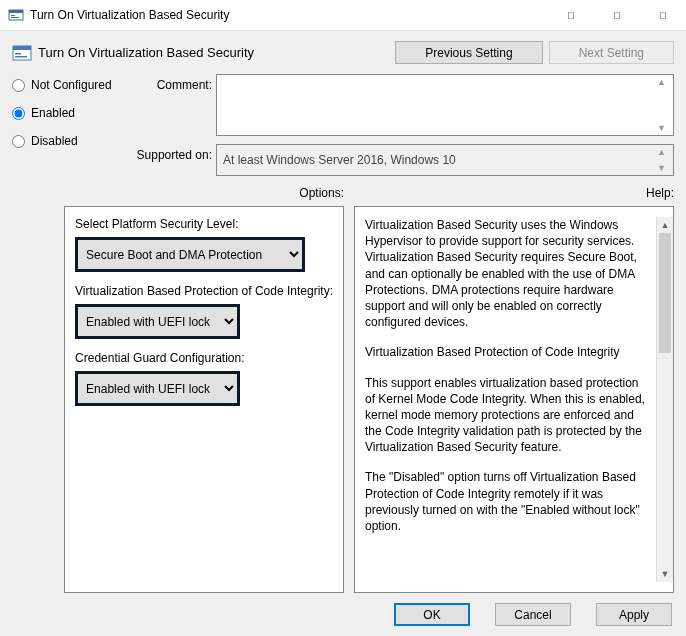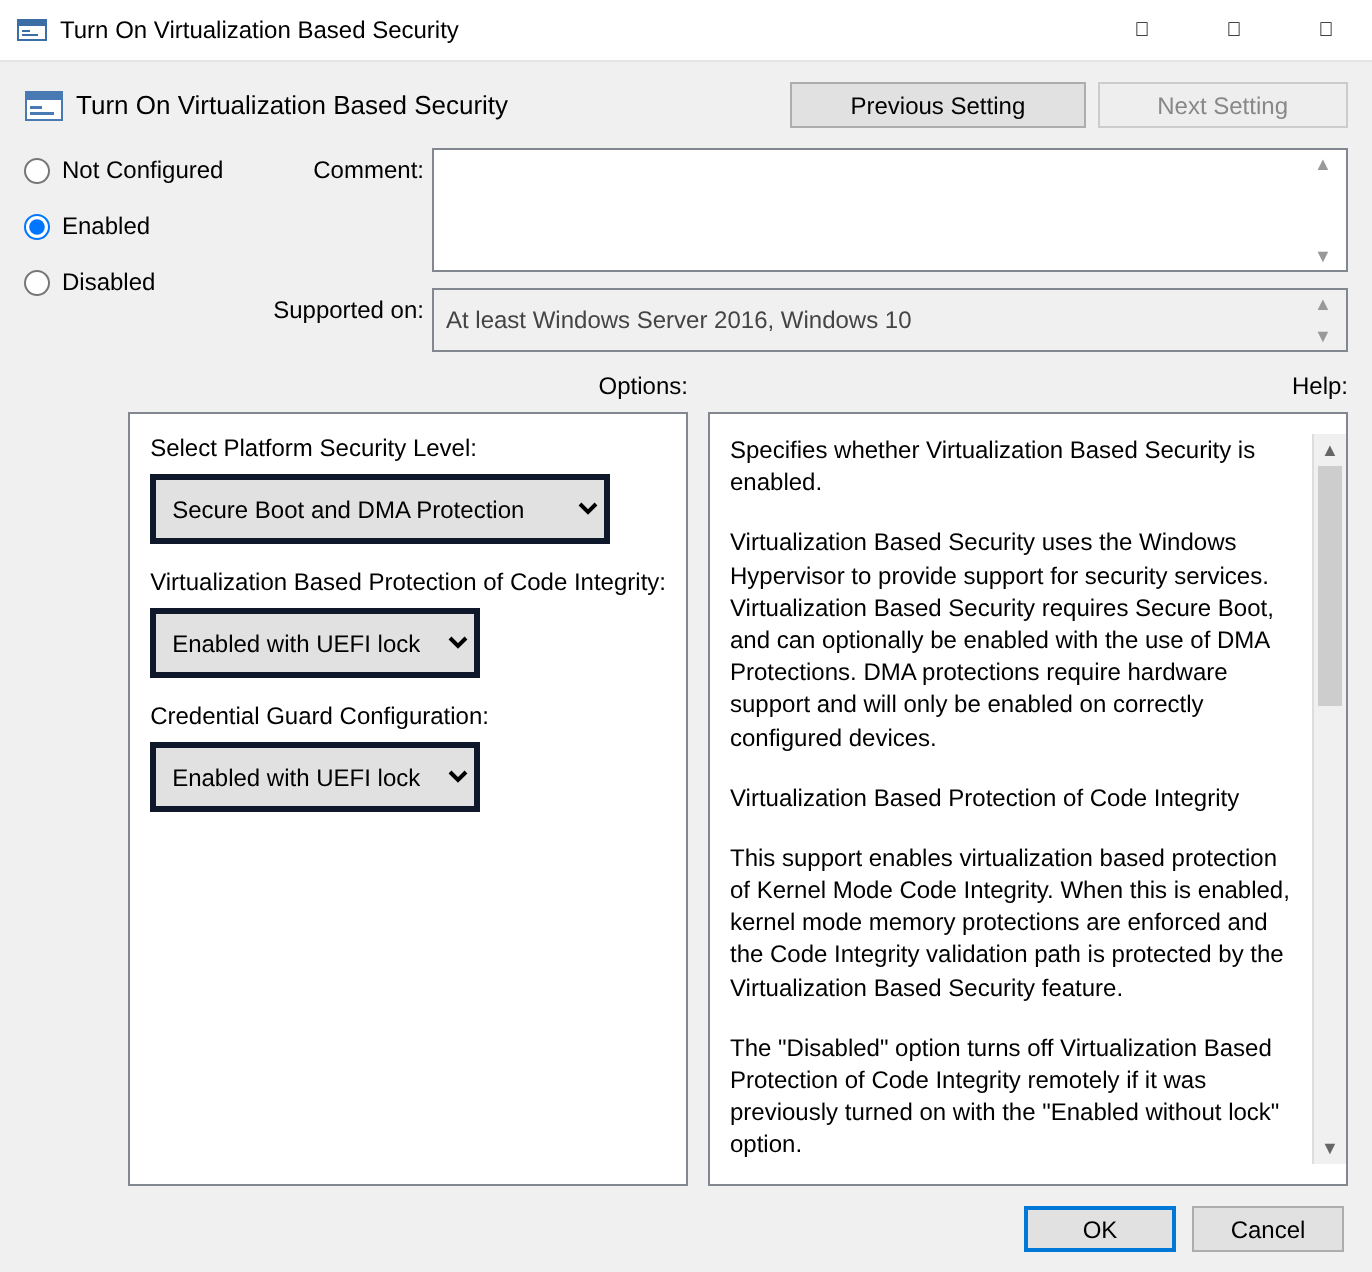--- a/index.html
+++ b/index.html
@@ -93,21 +93,21 @@
   }
   .fake-scroll .arr { position:absolute; left:0; right:0; height:16px; display:flex; align-items:center; justify-content:center; font-size:9px; color:#666;}
   .fake-scroll .arr.up{ top:0;} .fake-scroll .arr.dn{ bottom:0;}
   .opt-label { margin:0 0 6px 0; }
   select.opt {
     font-family:inherit; font-size:12px;
     background:#e1e1e1; border:3px solid #0f172a;
     height:35px; padding:1px 4px; margin-bottom:12px;
   }
   .footer {
-    display:flex; justify-content:flex-end; gap:8px; padding:10px 6px 2px 4px;
+    display:flex; justify-content:flex-end; gap:25px; padding:10px 6px 2px 4px;
   }
   .btn {
     height:23px; width:76px;
     background:#e1e1e1; border:1px solid #adadad;
     font-family:inherit; font-size:12px;
   }
   .btn.default { border:1px solid #0078d7; box-shadow: inset 0 0 0 1px #0078d7; }
 </style>
 </head>
 <body>
@@ -197,33 +197,33 @@
         <div class="opt-label">Credential Guard Configuration:</div>
         <select class="opt" style="width:165px">
           <option selected="">Enabled with UEFI lock</option>
         </select>
       </div>
     </div>
     <div class="panel-col">
       <div class="panel-label">Help:</div>
       <div class="panel help">
         <div class="help-inner">
-          <p>Specifies whether Virtualization Based Security is enabled.</p>
           <p>Virtualization Based Security uses the Windows Hypervisor to provide support for security services. Virtualization Based Security requires Secure Boot, and can optionally be enabled with the use of DMA Protections. DMA protections require hardware support and will only be enabled on correctly configured devices.</p>
           <p>Virtualization Based Protection of Code Integrity</p>
           <p>This support enables virtualization based protection of Kernel Mode Code Integrity. When this is enabled, kernel mode memory protections are enforced and the Code Integrity validation path is protected by the Virtualization Based Security feature.</p>
           <p>The "Disabled" option turns off Virtualization Based Protection of Code Integrity remotely if it was previously turned on with the "Enabled without lock" option.</p>
         </div>
         <div class="fake-scroll">
           <div class="arr up">▲</div>
           <div class="thumb"></div>
           <div class="arr dn">▼</div>
         </div>
       </div>
     </div>
   </div>
 
   <div class="footer">
     <button class="btn default">OK</button>
     <button class="btn">Cancel</button>
+    <button class="btn">Apply</button>
   </div>
 
 </div>
 
 </body></html>

